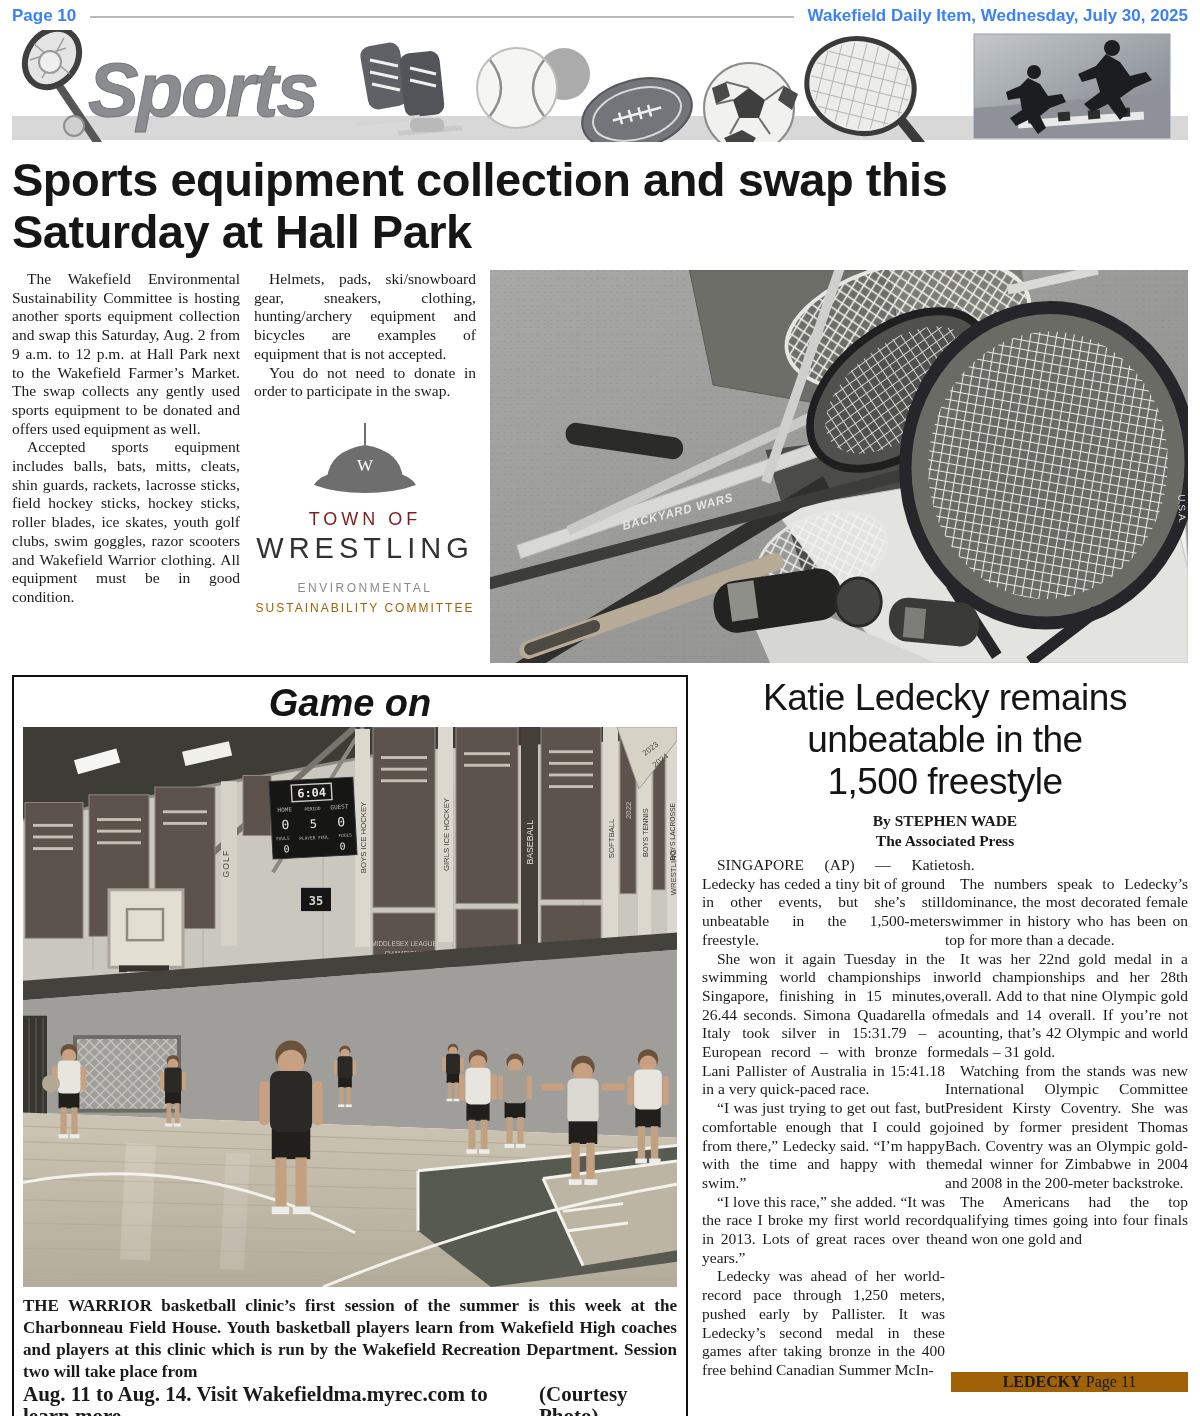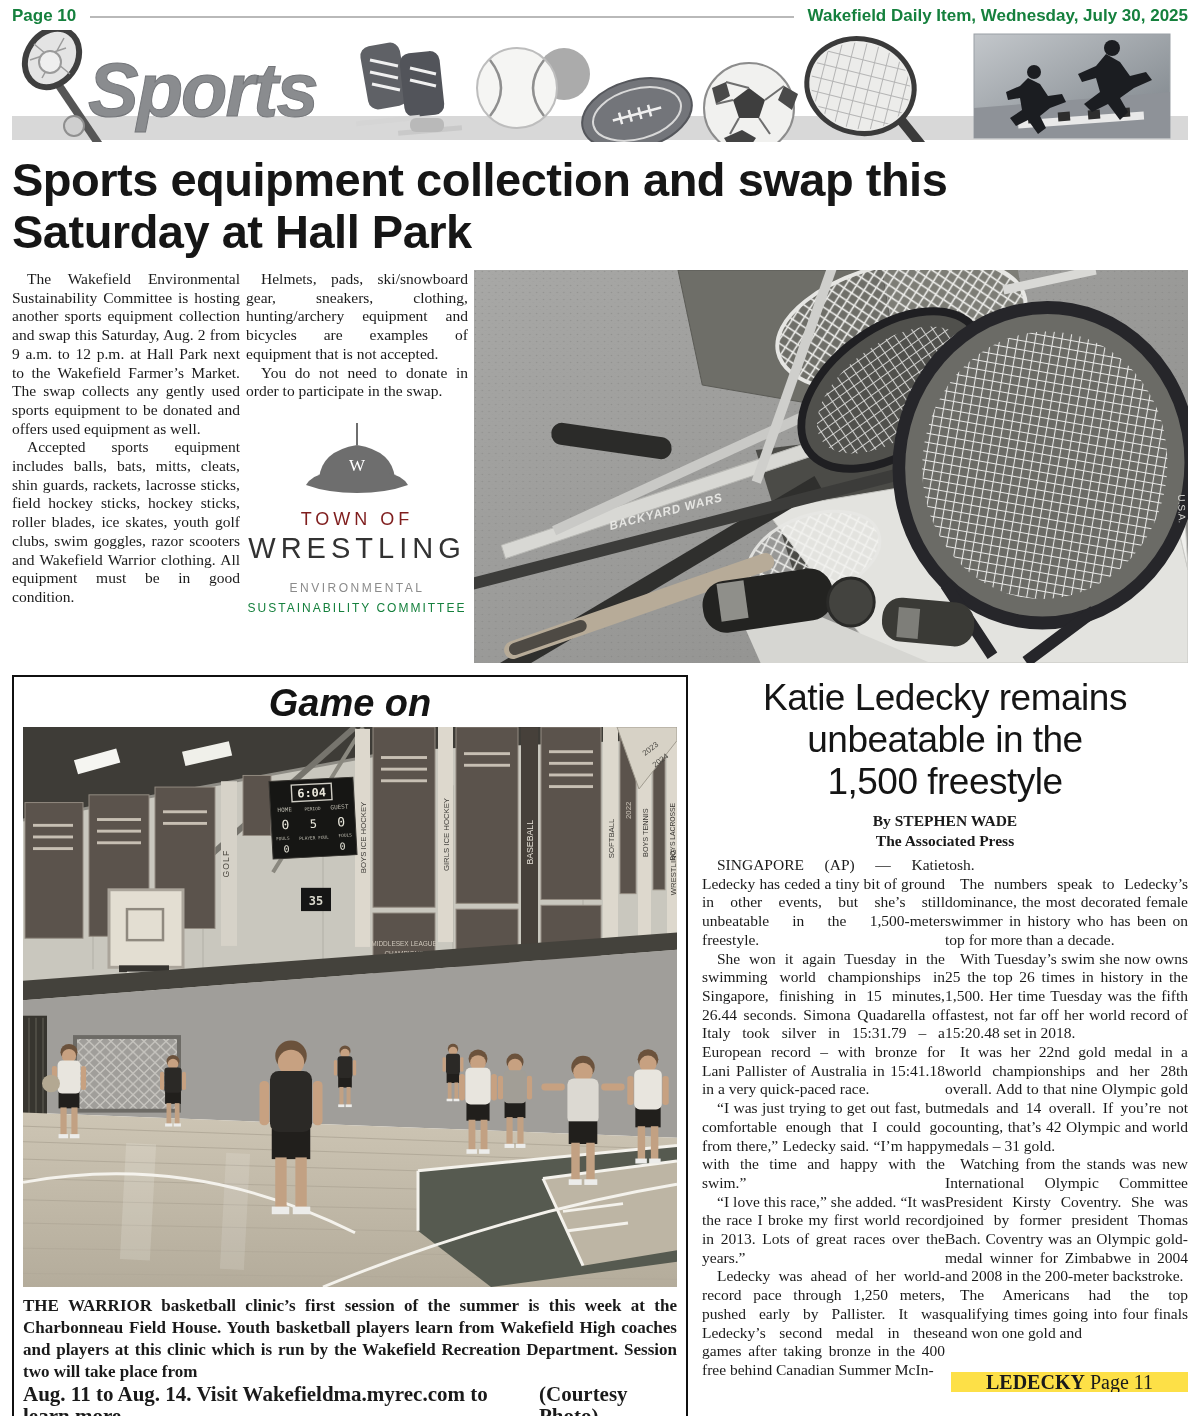--- a/index.html
+++ b/index.html
@@ -2,64 +2,64 @@
 <html><head>
 <meta charset="utf-8">
 <style>
   html,body{margin:0;padding:0;background:#fff;}
   body{width:1200px;height:1416px;overflow:hidden;color:#1a1a1a;
        font-family:"Liberation Serif",serif;}
   .page{padding:4px 12px 0;box-sizing:border-box;}
 
   
   .masthead{display:flex;align-items:center;font-family:"Liberation Sans",sans-serif;
-    font-weight:bold;font-size:17px;color:#15803d;padding:2px 0;}
+    font-weight:bold;font-size:17px;color:#3b82f6;padding:2px 0;}
   .masthead .rule{flex:1;height:2px;background:#b9b9b9;margin:2px 14px 0;}
 
   
   .banner{position:relative;height:112px;margin-top:2px;}
   .banner svg{display:block;}
 
   
   .lead-headline{font-family:"Liberation Sans",sans-serif;font-weight:bold;text-align:left;
     font-size:47px;line-height:52px;letter-spacing:-.5px;color:#161616;margin:12px 0 12px;}
-  .lead-cols{display:flex;gap:6px;height:393px;overflow:hidden;}
+  .lead-cols{display:flex;gap:14px;height:393px;overflow:hidden;}
   .colw1{width:228px;flex:none;}
   .colw2{width:222px;flex:none;}
   p.body{font-size:15.5px;line-height:18.7px;text-align:justify;text-indent:15px;margin:0;}
   p.noindent{text-indent:0;}
   .lead-photo{flex:1;min-width:0;}
   .lead-photo svg{display:block;}
 
   
   .logo{margin-top:22px;text-align:center;font-family:"Liberation Sans",sans-serif;}
   .logo-town{font-size:18px;letter-spacing:4px;color:#7f1d1d;margin-top:8px;}
   .logo-wake{font-size:29px;letter-spacing:5px;color:#323232;margin-top:2px;}
   .logo-env{font-size:12px;letter-spacing:2.5px;color:#8b8b8b;margin-top:16px;}
-  .logo-sus{font-size:12px;letter-spacing:2px;color:#15803d;margin-top:6px;}
+  .logo-sus{font-size:12px;letter-spacing:2px;color:#a16207;margin-top:6px;}
 
   
   .bottom{display:flex;gap:14px;margin-top:12px;}
   .gameon-box{width:676px;flex:none;border:2px solid #101010;padding:2px 9px 8px;
     box-sizing:border-box;height:880px;}
   .gameon-title{text-align:center;font-family:"Liberation Sans",sans-serif;
     font-style:italic;font-weight:bold;font-size:38px;line-height:48px;color:#141414;}
   .gameon-photo svg{display:block;}
   .caption{font-weight:bold;font-size:17px;line-height:22px;text-align:justify;margin-top:8px;}
   .caption-last{display:flex;justify-content:space-between;font-weight:bold;
     font-size:21px;line-height:22px;}
 
   .ledecky{flex:1;min-width:0;}
   .led-headline{font-family:"Liberation Sans",sans-serif;font-weight:normal;text-align:center;
     font-size:37px;line-height:42px;letter-spacing:-.5px;color:#151515;margin:2px 0 8px;}
   .byline{text-align:center;font-weight:bold;font-size:15.5px;line-height:20px;}
   .led-cols{position:relative;display:flex;height:536px;overflow:hidden;margin-top:5px;}
   .led-col{flex:1;min-width:0;}
-  .jump{position:absolute;bottom:0;right:0;width:237px;text-align:center;background:#fde047;
-    font-size:20px;line-height:20px;}
+  .jump{position:absolute;bottom:0;right:0;width:237px;text-align:center;background:#a16207;
+    font-size:16px;line-height:20px;}
   .jump b{font-weight:bold;}
 </style>
 </head>
 <body>
 
 <div class="page">
 
   <div class="masthead">
     <span>Page 10</span>
     <span class="rule"></span>
@@ -447,21 +447,20 @@
         <div class="led-col">
           <p class="body">SINGAPORE (AP) — Katie Ledecky has ceded a tiny bit of ground in other events, but she’s still unbeatable in the 1,500-meter freestyle.</p>
           <p class="body">She won it again Tuesday in the swimming world championships in Singapore, finishing in 15 minutes, 26.44 seconds. Simona Quadarella of Italy took silver in 15:31.79 – a European record – with bronze for Lani Pallister of Australia in 15:41.18 in a very quick-paced race.</p>
           <p class="body">“I was just trying to get out fast, but comfortable enough that I could go from there,” Ledecky said. “I’m happy with the time and happy with the swim.”</p>
           <p class="body">“I love this race,” she added. “It was the race I broke my first world record in 2013. Lots of great races over the years.”</p>
           <p class="body">Ledecky was ahead of her world-record pace through 1,250 meters, pushed early by Pallister. It was Ledecky’s second medal in these games after taking bronze in the 400 free behind Canadian Summer McIn-</p>
         </div>
         <div class="led-col">
           <p class="body noindent">tosh.</p>
           <p class="body">The numbers speak to Ledecky’s dominance, the most decorated female swimmer in history who has been on top for more than a decade.</p>
-          <p class="body">With Tuesday’s swim she now owns 25 the top 26 times in history in the 1,500. Her time Tuesday was the fifth fastest, not far off her world record of 15:20.48 set in 2018.</p>
           <p class="body">It was her 22nd gold medal in a world championships and her 28th overall. Add to that nine Olympic gold medals and 14 overall. If you’re not counting, that’s 42 Olympic and world medals – 31 gold.</p>
           <p class="body">Watching from the stands was new International Olympic Committee President Kirsty Coventry. She was joined by former president Thomas Bach. Coventry was an Olympic gold-medal winner for Zimbabwe in 2004 and 2008 in the 200-meter backstroke.</p>
           <p class="body">The Americans had the top qualifying times going into four finals and won one gold and</p>
         </div>
         <div class="jump">
           <b>LEDECKY</b><span> Page 11</span>
         </div>
       </div>
     </div>
   </div>

